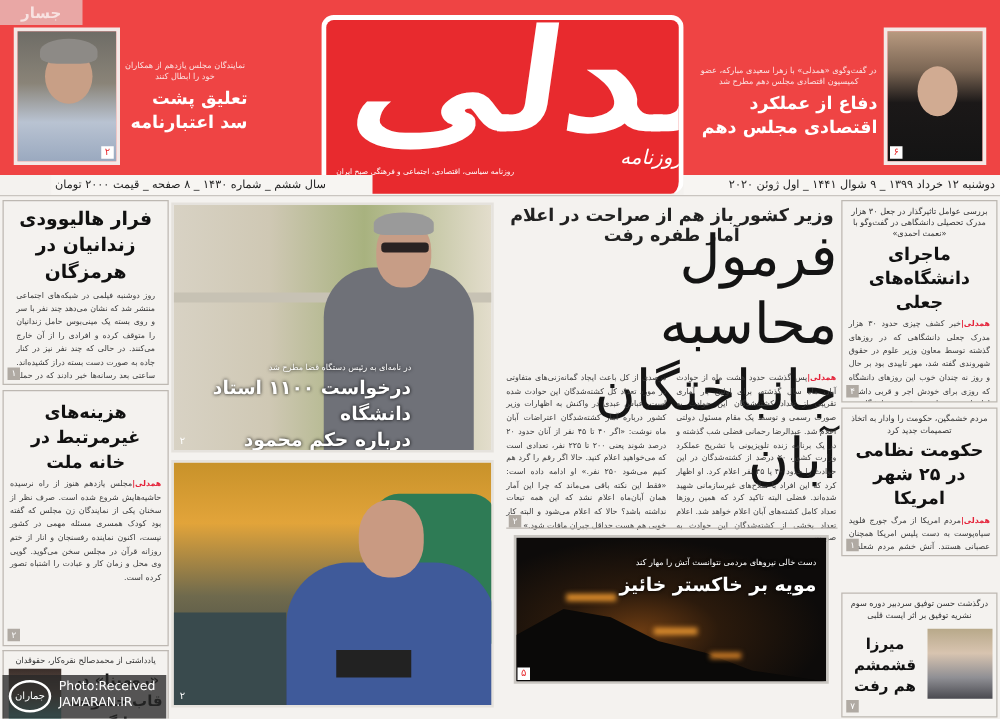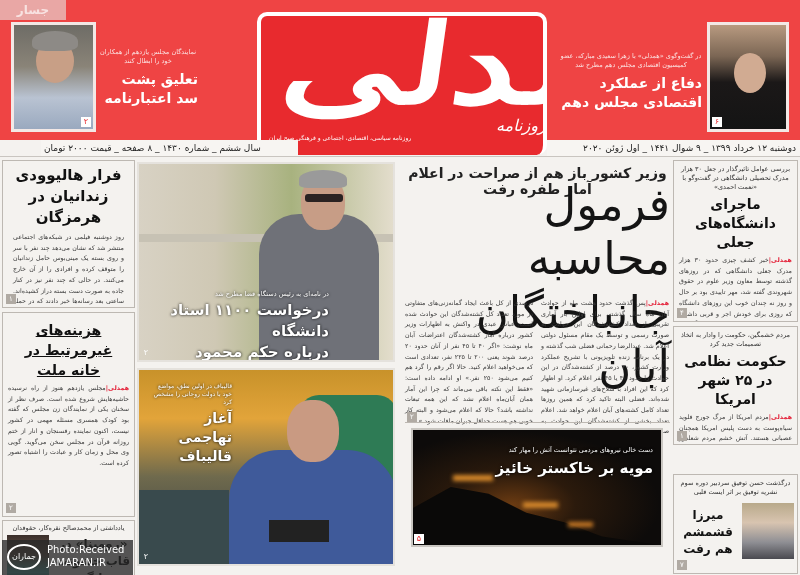--- a/index.html
+++ b/index.html
@@ -94,21 +94,21 @@
 <div class="rule"></div>
 
 <div class="col col-left">
   <div class="box" style="left:0;top:0;width:133px;height:148px;padding:4px 10px;">
     <div class="headline" style="font-size:15px;line-height:21px;">فرار هالیوودی زندانیان در هرمزگان</div>
     <div class="body-text" style="margin-top:4px;">روز دوشنبه فیلمی در شبکه‌های اجتماعی منتشر شد که نشان می‌دهد چند نفر با سر و روی بسته یک مینی‌بوس حامل زندانیان را متوقف کرده و افرادی را از آن خارج می‌کنند. در حالی که چند نفر نیز در کنار جاده به صورت دست بسته دراز کشیده‌اند. ساعتی بعد رسانه‌ها خبر دادند که در حمله مسلحانه به اتوبوس حامل زندانیان در شهرستان میناب استان هرمزگان، چند تن از زندانیان موفق به فرار شده‌اند.</div>
     <div class="page-num" style="left:3px;bottom:3px;">۱</div>
   </div>
 
   <div class="box" style="left:0;top:152px;width:133px;height:205px;padding:4px 5px;">
-    <div class="headline" style="font-size:14px;line-height:20px;margin-top:3px;text-decoration:underline;">هزینه‌های غیرمرتبط در خانه ملت</div>
+    <div class="headline" style="font-size:14px;line-height:20px;margin-top:3px;">هزینه‌های غیرمرتبط در خانه ملت</div>
     <div class="body-text" style="margin-top:3px;"><span class="lead">همدلی|</span><span>مجلس یازدهم هنوز از راه نرسیده حاشیه‌هایش شروع شده است. صرف نظر از سخنان یکی از نمایندگان زن مجلس که گفته بود کودک همسری مسئله مهمی در کشور نیست، اکنون نماینده رفسنجان و انار از ختم روزانه قرآن در مجلس سخن می‌گوید. گویی وی محل و زمان کار و عبادت را اشتباه تصور کرده است.</span></div>
     <div class="page-num" style="left:3px;bottom:3px;">۲</div>
   </div>
 
   <div class="box" style="left:0;top:360px;width:133px;height:55px;padding:3px 5px;border-bottom:none;">
     <div class="kicker">یادداشتی از محمدصالح نقره‌کار، حقوقدان</div>
     <div class="headline" style="position:absolute;left:50px;top:15px;width:80px;font-size:12px;line-height:17px;">«رومینا» در قاب خشونت خانگی</div>
     <div class="small-photo" style="left:4px;top:14px;width:42px;height:50px;background:linear-gradient(180deg,#3a2e2a 0%,#6b5a4e 40%,#5fb6b5 75%,#2a2524 100%);"></div>
   </div>
 </div>
@@ -132,25 +132,20 @@
   </div>
   <div class="photo-num" style="left:2px;color:#fff;background:none;">۲</div>
 </div>
 
 <div class="photo photo-ghalibaf">
   <div style="position:absolute;left:160px;top:25px;width:98px;height:120px;background:#2e7b55;border-radius:20px 20px 0 0;"></div>
   <div style="position:absolute;left:90px;top:80px;width:168px;height:118px;background:#3f5a9a;border-radius:50px 50px 0 0;"></div>
   <div style="position:absolute;left:148px;top:30px;width:52px;height:62px;background:#c99a82;border-radius:45%;"></div>
   <div style="position:absolute;left:0;top:120px;width:90px;height:78px;background:#394a4d;"></div>
   <div style="position:absolute;left:130px;top:150px;width:60px;height:22px;background:#222;"></div>
-  <div class="photo-caption" style="left:8px;top:12px;width:85px;">
-    <div style="font-size:6px;line-height:8px;">قالیباف در اولین نطق، مواضع خود با دولت روحانی را مشخص کرد</div>
-    <div style="font-size:14px;font-weight:bold;line-height:19px;margin-top:3px;">آغاز تهاجمی</div>
-    <div style="font-size:14px;font-weight:bold;line-height:19px;">قالیباف</div>
-  </div>
   <div class="photo-num" style="left:2px;color:#fff;background:none;">۲</div>
 </div>
 
 <div class="main-kicker">وزیر کشور باز هم از صراحت در اعلام آمار طفره رفت</div>
 <div class="main-headline">
   <div>فرمول محاسبه</div>
   <div>جانباختگان آبان</div>
 </div>
 <div class="main-body" style="left:541px;">
   <span class="lead">همدلی|</span><span>پس گذشت حدود هشت ماه از حوادث آبان ماه سال گذشته، برای اولین بار آماری تقریبی از تعداد کشته‌شدگان این حوادث به صورت رسمی و توسط یک مقام مسئول دولتی اعلام شد. عبدالرضا رحمانی فضلی شب گذشته و در یک برنامه زنده تلویزیونی با تشریح عملکرد وزارت کشور، ۲۰ درصد از کشته‌شدگان در این حوادث را حدود ۴۰ یا ۴۵ نفر اعلام کرد. او اظهار کرد که این افراد با سلاح‌های غیرسازمانی شهید شده‌اند. فضلی البته تاکید کرد که همین روزها تعداد کامل کشته‌های آبان اعلام خواهد شد. اعلام تعداد بخشی از کشته‌شدگان این حوادث به صورت</span>

